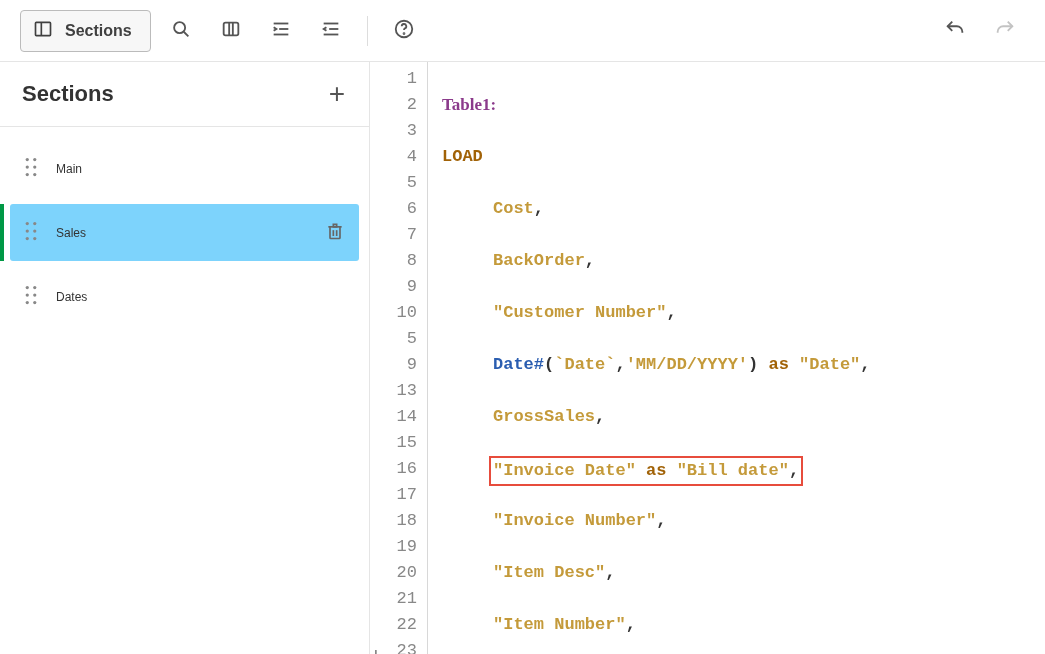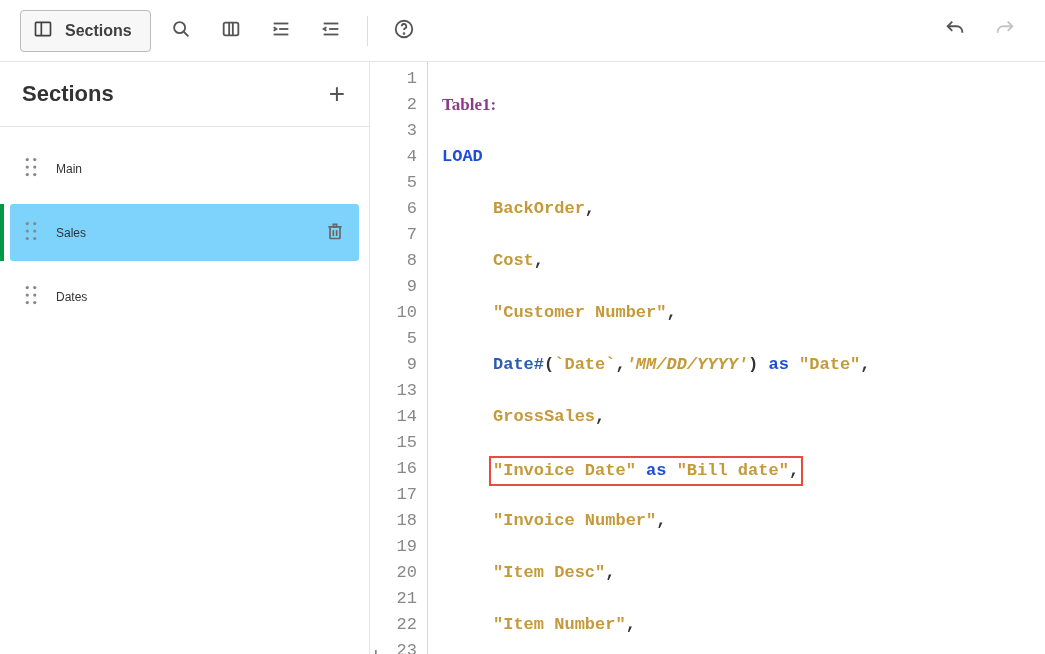--- a/index.html
+++ b/index.html
@@ -157,26 +157,26 @@
   .code {
     flex: 1;
     padding: 4px 0 0 14px;
     white-space: pre;
     overflow: auto;
   }
   .code .line { height: 26px; }
 
   
   .tk-table  { color: #8b3a8b; font-weight: bold; font-family: Liberation Serif, serif; } 
-  .tk-kw     { color: #1d4ed8; font-weight: bold; } 
+  .tk-kw     { color: #a16207; font-weight: bold; } 
   .tk-ident  { color: #c49a3a; font-weight: bold; } 
   .tk-string { color: #c49a3a; font-weight: bold; } 
   .tk-func   { color: #2a5db0; font-weight: bold; } 
   .tk-back   { color: #c49a3a; font-weight: bold; text-align: center; } 
-  .tk-lit    { color: #c49a3a; font-weight: bold; font-style: italic; } 
+  .tk-lit    { color: #c49a3a; font-weight: bold; } 
   .tk-punc   { color: #333; font-weight: bold; }
 
   .highlight-box {
     border: 2px solid #e74c3c;
     display: inline-block;
     padding: 0 2px;
     margin-left: -4px;
   }
 </style>
 </head>
@@ -362,22 +362,22 @@
       <div class="gl">19</div>
       <div class="gl">20</div>
       <div class="gl">21</div>
       <div class="gl">22</div>
       <div class="gl">23</div>
     </div>
 
     <div class="code">
 <div class="line"><span class="tk-table">Table1:</span></div>
 <div class="line"><span class="tk-kw">LOAD</span></div>
+<div class="line">     <span class="tk-ident">Cost</span><span class="tk-punc">,</span></div>
 <div class="line">     <span class="tk-ident">BackOrder</span><span class="tk-punc">,</span></div>
-<div class="line">     <span class="tk-ident">Cost</span><span class="tk-punc">,</span></div>
 <div class="line">     <span class="tk-string">"Customer Number"</span><span class="tk-punc">,</span></div>
 <div class="line">     <span class="tk-func">Date#</span><span class="tk-punc">(</span><span class="tk-back">`Date`</span><span class="tk-punc">,</span><span class="tk-lit">'MM/DD/YYYY'</span><span class="tk-punc">)</span> <span class="tk-kw">as</span> <span class="tk-string">"Date"</span><span class="tk-punc">,</span></div>
 <div class="line">     <span class="tk-ident">GrossSales</span><span class="tk-punc">,</span></div>
 <div class="line">     <span class="highlight-box"><span class="tk-string">"Invoice Date"</span> <span class="tk-kw">as</span> <span class="tk-string">"Bill date"</span><span class="tk-punc">,</span></span></div>
 <div class="line">     <span class="tk-string">"Invoice Number"</span><span class="tk-punc">,</span></div>
 <div class="line">     <span class="tk-string">"Item Desc"</span><span class="tk-punc">,</span></div>
 <div class="line">     <span class="tk-string">"Item Number"</span><span class="tk-punc">,</span></div>
 
 
 

